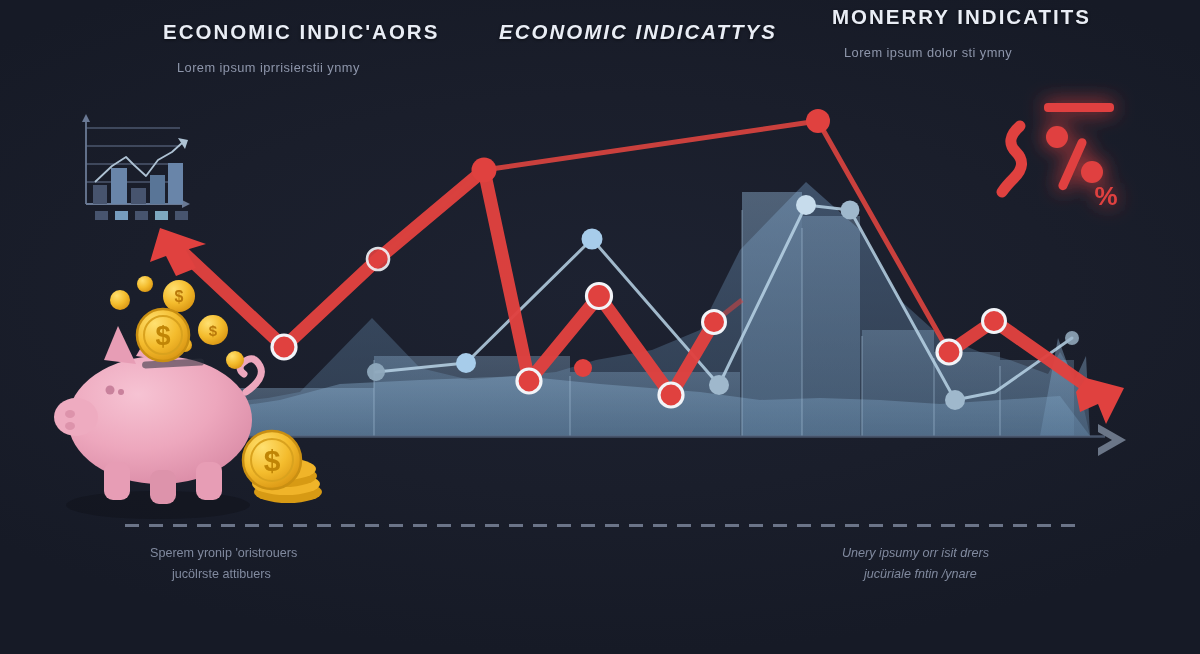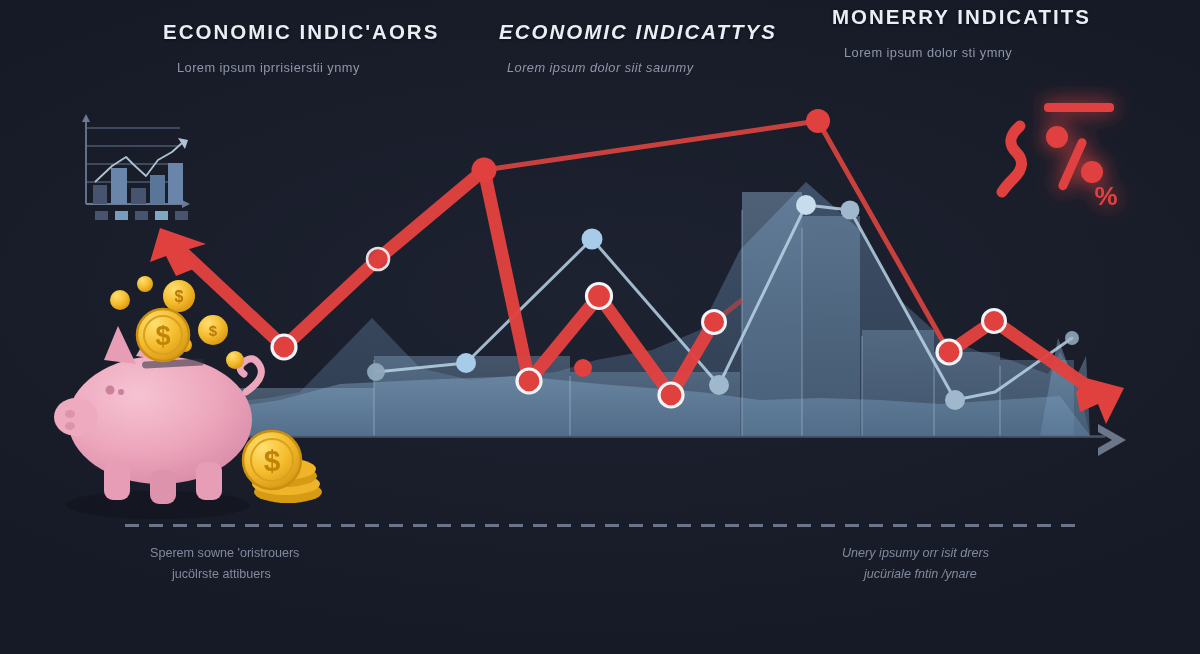--- a/index.html
+++ b/index.html
@@ -271,29 +271,28 @@
 
     <line x1="125" y1="525.5" x2="1075" y2="525.5" stroke="#6b7488" stroke-width="3" stroke-dasharray="14 10"></line>
   </svg>
 
   <div class="hdr" id="hdr1">
     <div class="t">ECONOMIC  INDIC'AORS</div>
     <div class="s">Lorem ipsum iprrisierstii ynmy</div>
   </div>
   <div class="hdr" id="hdr2">
     <div class="t">ECONOMIC  INDICATTYS</div>
-    <div class="s">Lorem ipsum dolor siit saunmy</div>
   </div>
   <div class="hdr" id="hdr3">
     <div class="t">MONERRY  INDICATITS</div>
     <div class="s">Lorem ipsum dolor sti ymny</div>
   </div>
 
   <div class="cap" id="cap1">
-    <span>Sperem sowne 'oristrouers</span>
+    <span>Sperem yronip 'oristrouers</span>
     <span class="l2">jucölrste attibuers</span>
   </div>
   <div class="cap" id="cap3">
     <span>Unery ipsumy orr isit drers</span>
     <span class="l2">jucüriale fntin /ynare</span>
   </div>
 
 </div>
 
 </body></html>

